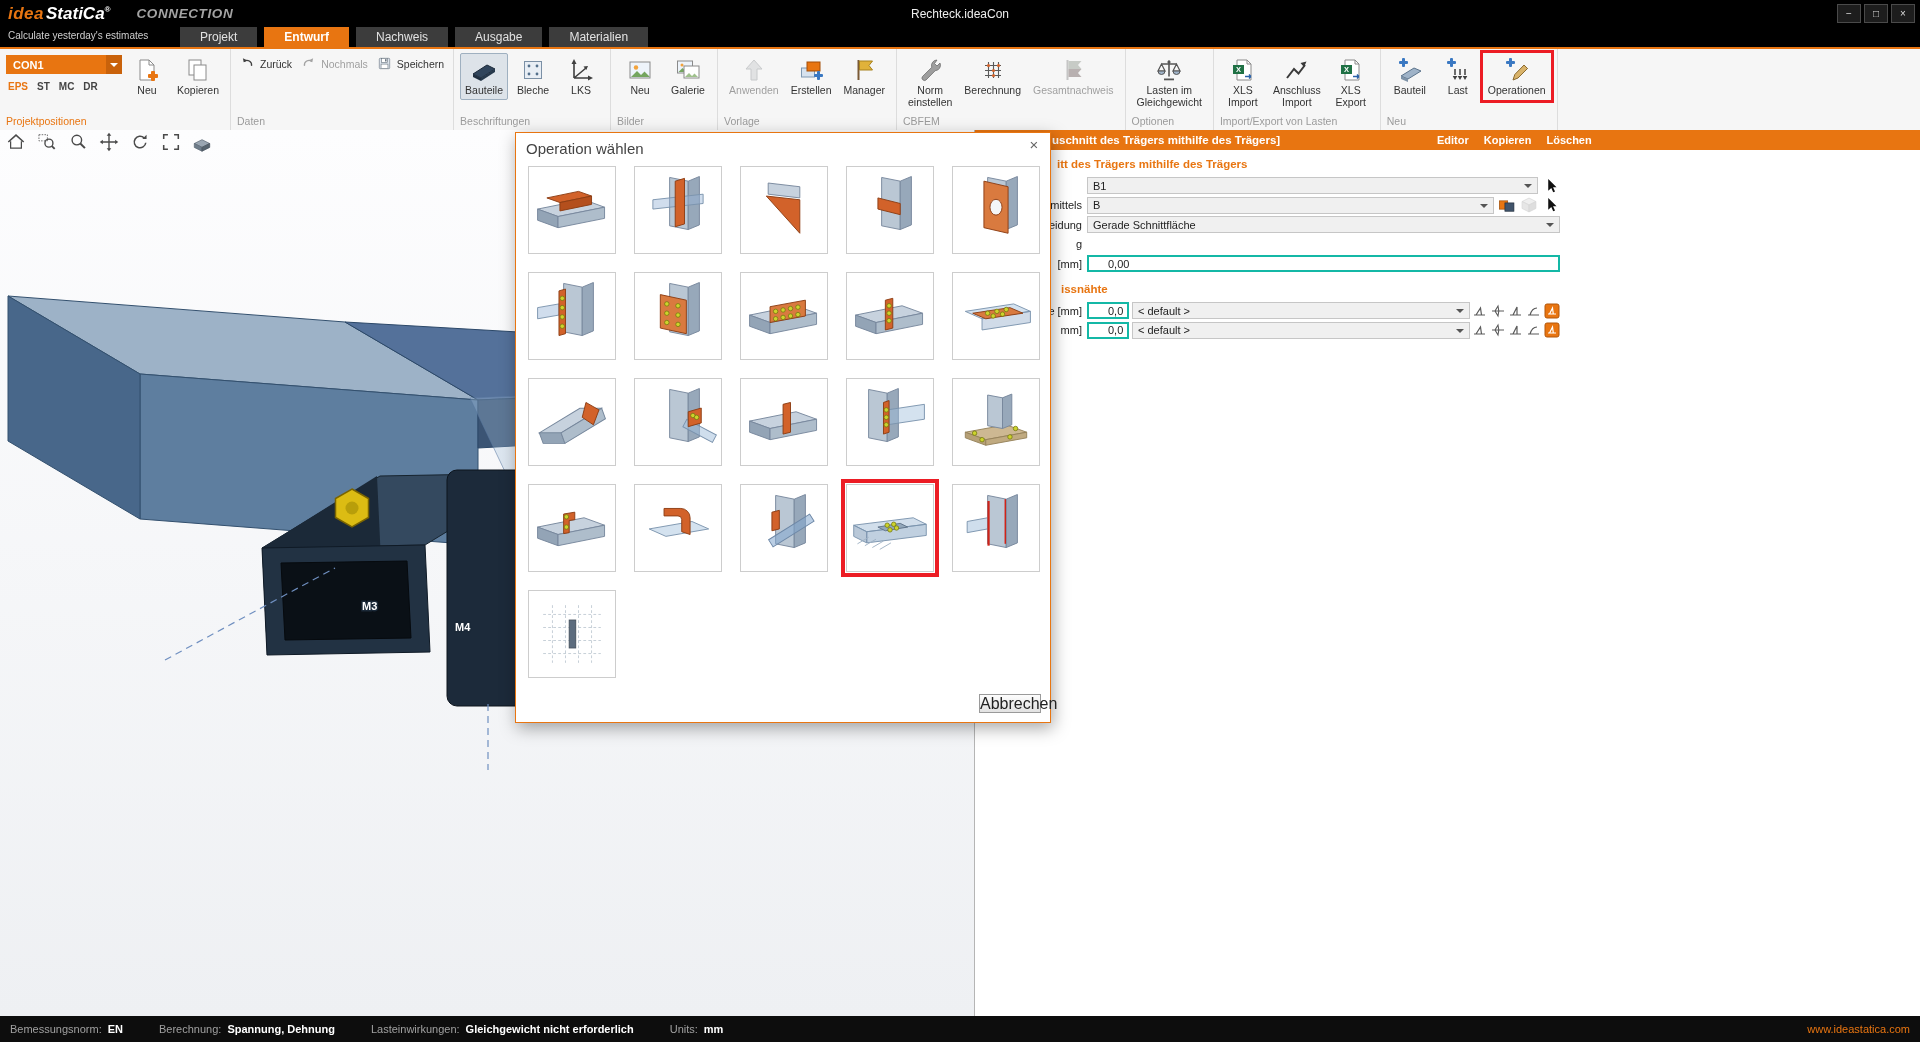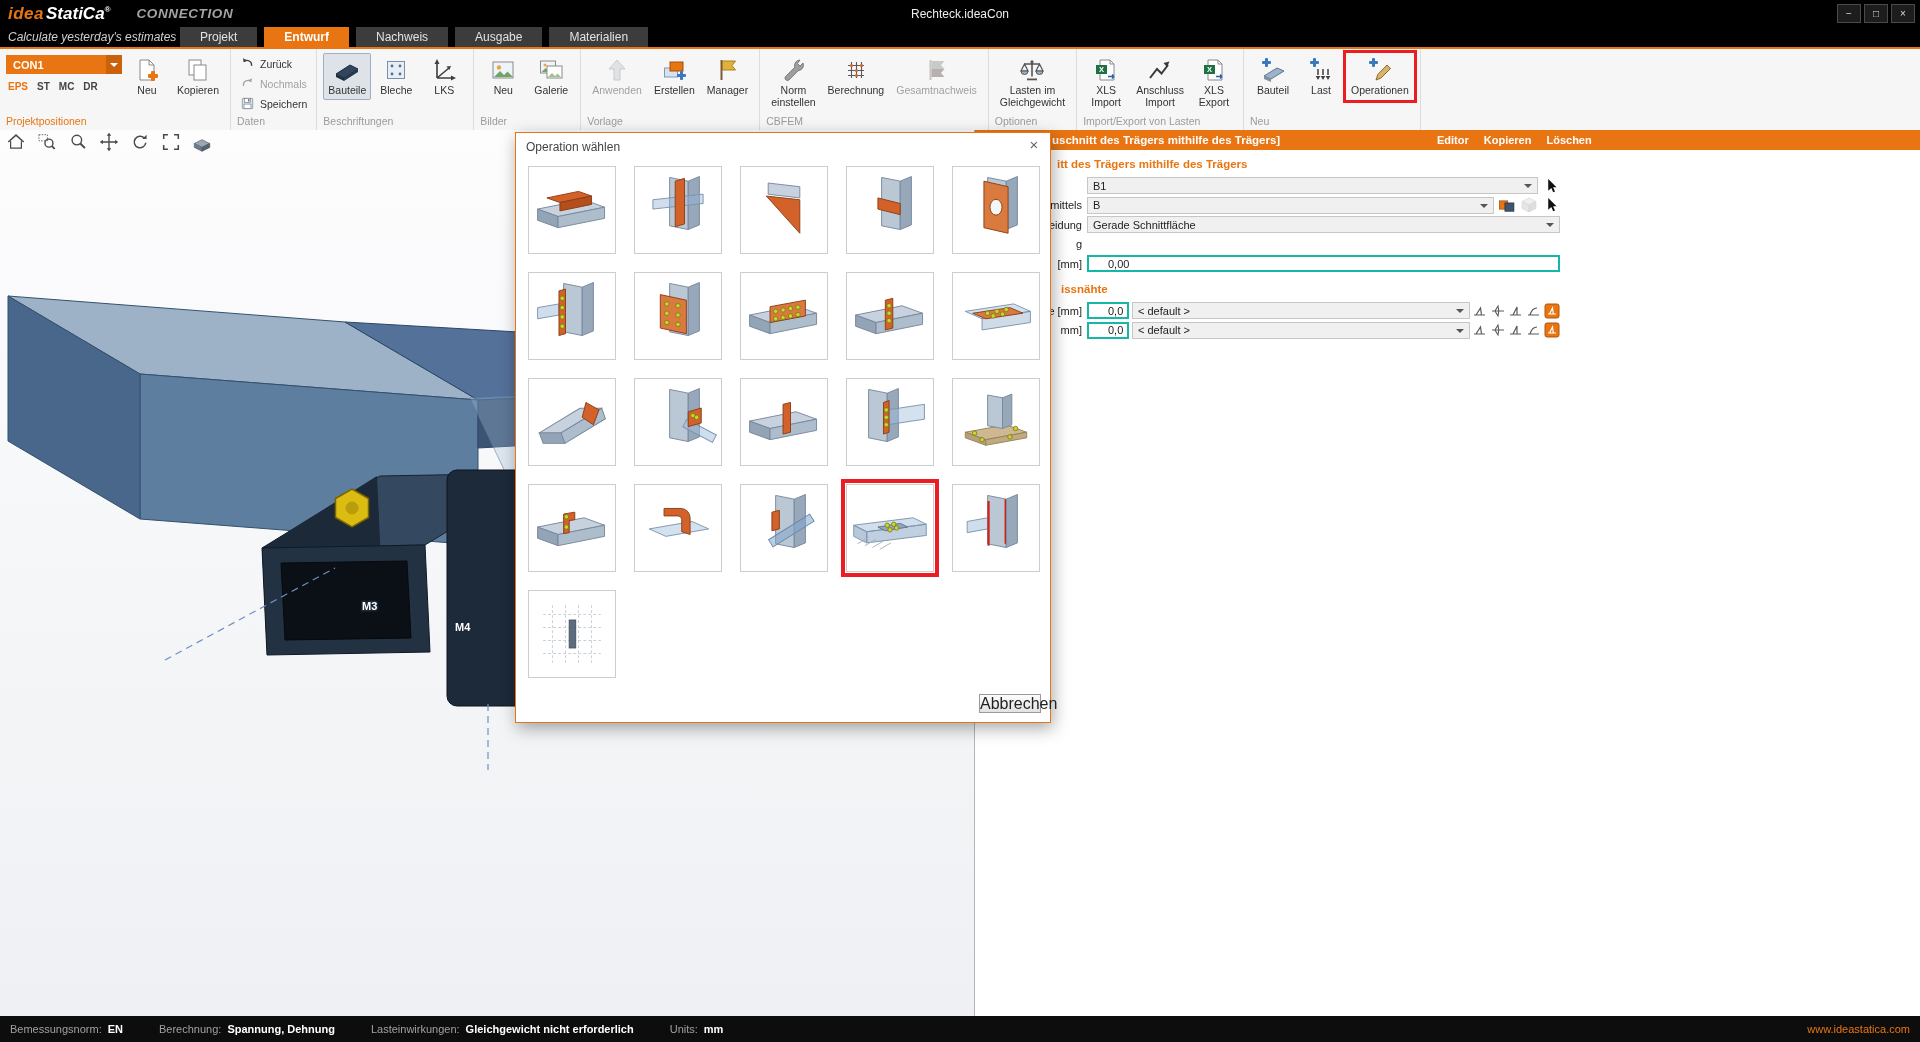--- a/index.html
+++ b/index.html
@@ -12,37 +12,37 @@
   .logo-idea{color:#e87511;letter-spacing:.5px;font-weight:900;}
   .logo-statica{color:#fff;margin-left:2px;}
   .logo-reg{font-size:8px;color:#fff;vertical-align:super;}
   .product{margin-left:26px;font-style:italic;font-weight:bold;font-size:13.5px;letter-spacing:.6px;color:#a3a3a3;}
   .doc-title{position:absolute;left:50%;transform:translateX(-50%);font-size:12px;color:#ededed;}
   .win-controls{margin-left:auto;display:flex;gap:3px;margin-right:5px;}
   .winbtn{width:22px;height:17px;background:#1d1d1d;border:1px solid #4a4a4a;color:#ddd;font-size:10px;display:flex;align-items:center;justify-content:center;cursor:pointer;line-height:1;}
 
   
   .tabrow{position:absolute;top:27px;left:0;right:0;height:20px;background:#000;border-bottom:2px solid #e87511;}
-  .tagline{position:absolute;left:8px;top:3px;font-size:12px;font-style:italic;color:#cfcfcf;}
+  .tagline{position:absolute;left:8px;top:3px;font-size:10px;color:#cfcfcf;}
   .tabs{position:absolute;left:180px;bottom:0;display:flex;gap:7px;}
   .tab{height:20px;line-height:20px;padding:0 20px;background:#3c3c3c;color:#e2e2e2;font-size:12px;cursor:pointer;}
   .tab.active{background:#e87511;color:#fff;font-weight:bold;}
 
   
   .ribbon{position:absolute;top:49px;left:0;right:0;height:81px;background:#f6f6f6;border-bottom:1px solid #cfcfcf;display:flex;align-items:stretch;}
   .rb-group{display:flex;flex-direction:column;border-right:1px solid #ddd;}
   .rb-content{flex:1;display:flex;align-items:flex-start;gap:2px;padding:4px 6px 0;}
   .rb-label{font-size:10.5px;color:#9b9b9b;text-align:left;padding:1px 6px 3px;white-space:nowrap;}
   .rb-label.accent{color:#e87511;}
   .rb-btn{display:flex;flex-direction:column;align-items:center;gap:2px;padding:3px 4px 2px;min-width:36px;border:1px solid transparent;border-radius:2px;cursor:pointer;}
   .rb-btn .ic{width:26px;height:26px;display:flex;align-items:center;justify-content:center;}
   .rb-btn .lbl{font-size:10.5px;color:#333;text-align:center;white-space:pre-line;line-height:1.12;}
   .rb-btn.selected{background:#dde3e9;border-color:#9fb0c0;}
   .rb-btn.disabled{opacity:.45;filter:grayscale(.85);cursor:default;}
-  .rb-stack{display:flex;flex-direction:column;gap:3px;padding-top:2px;}
+  .rb-stack{display:flex;flex-direction:row;gap:3px;padding-top:2px;}
   .rb-sbtn{display:flex;align-items:center;gap:5px;font-size:10.5px;color:#333;cursor:pointer;padding:1px 3px;}
   .rb-sbtn .ic{width:15px;height:15px;display:flex;}
   .rb-sbtn.disabled{opacity:.45;filter:grayscale(.85);cursor:default;}
   .rb-col{display:flex;flex-direction:column;gap:7px;padding-top:2px;}
   .con-combo{width:116px;height:19px;background:#e87511;color:#fff;display:flex;align-items:center;font-size:11px;font-weight:bold;padding-left:7px;position:relative;cursor:pointer;box-sizing:border-box;}
   .con-arrow{position:absolute;right:0;top:0;width:16px;height:100%;background:#c9620b;display:flex;align-items:center;justify-content:center;}
   .con-arrow::after{content:'';border:4px solid transparent;border-top-color:#fff;margin-top:4px;}
   .con-codes{display:flex;gap:9px;font-size:10px;font-weight:bold;color:#444;padding-left:2px;}
   .code{cursor:pointer;}
   .code.accent{color:#e87511;}
@@ -77,21 +77,21 @@
 
   
   .statusbar{position:absolute;left:0;bottom:0;width:100%;height:26px;background:#0d0d0d;display:flex;align-items:center;padding:0 10px;box-sizing:border-box;gap:36px;}
   .sb-item{display:flex;gap:6px;font-size:11px;align-items:baseline;white-space:nowrap;}
   .sb-label{color:#a0a0a0;}
   .sb-value{color:#fff;font-weight:bold;}
   .sb-link{margin-left:auto;color:#e87511;font-size:11px;cursor:pointer;}
 
   
   .dialog{position:absolute;left:515px;top:132px;width:536px;height:591px;background:#fff;border:1px solid #e87511;box-shadow:2px 5px 16px rgba(0,0,0,.35);z-index:10;box-sizing:border-box;}
-  .dlg-title{position:absolute;left:10px;top:7px;font-size:12px;color:#444;}
+  .dlg-title{position:absolute;left:10px;top:7px;font-size:15px;color:#444;}
   .dlg-close{position:absolute;right:8px;top:3px;font-size:15px;color:#666;cursor:pointer;width:16px;text-align:center;}
   .thumb-grid{position:absolute;left:12px;top:33px;display:grid;grid-template-columns:repeat(5,88px);grid-auto-rows:88px;gap:18px;}
   .thumb{border:1px solid #cdcdcd;background:#fff;display:flex;align-items:center;justify-content:center;cursor:pointer;position:relative;box-sizing:border-box;}
   .thumb .annotation-box{inset:-6px;border-width:4px;}
   .dlg-cancel{position:absolute;right:9px;bottom:9px;width:62px;height:19px;font-size:16px;background:linear-gradient(#fdfdfd,#e2e2e2);border:1px solid #9a9a9a;color:#222;cursor:pointer;font-family:inherit;padding:0;}
 </style>
 </head>
 <body>
 
 <div class="app">

